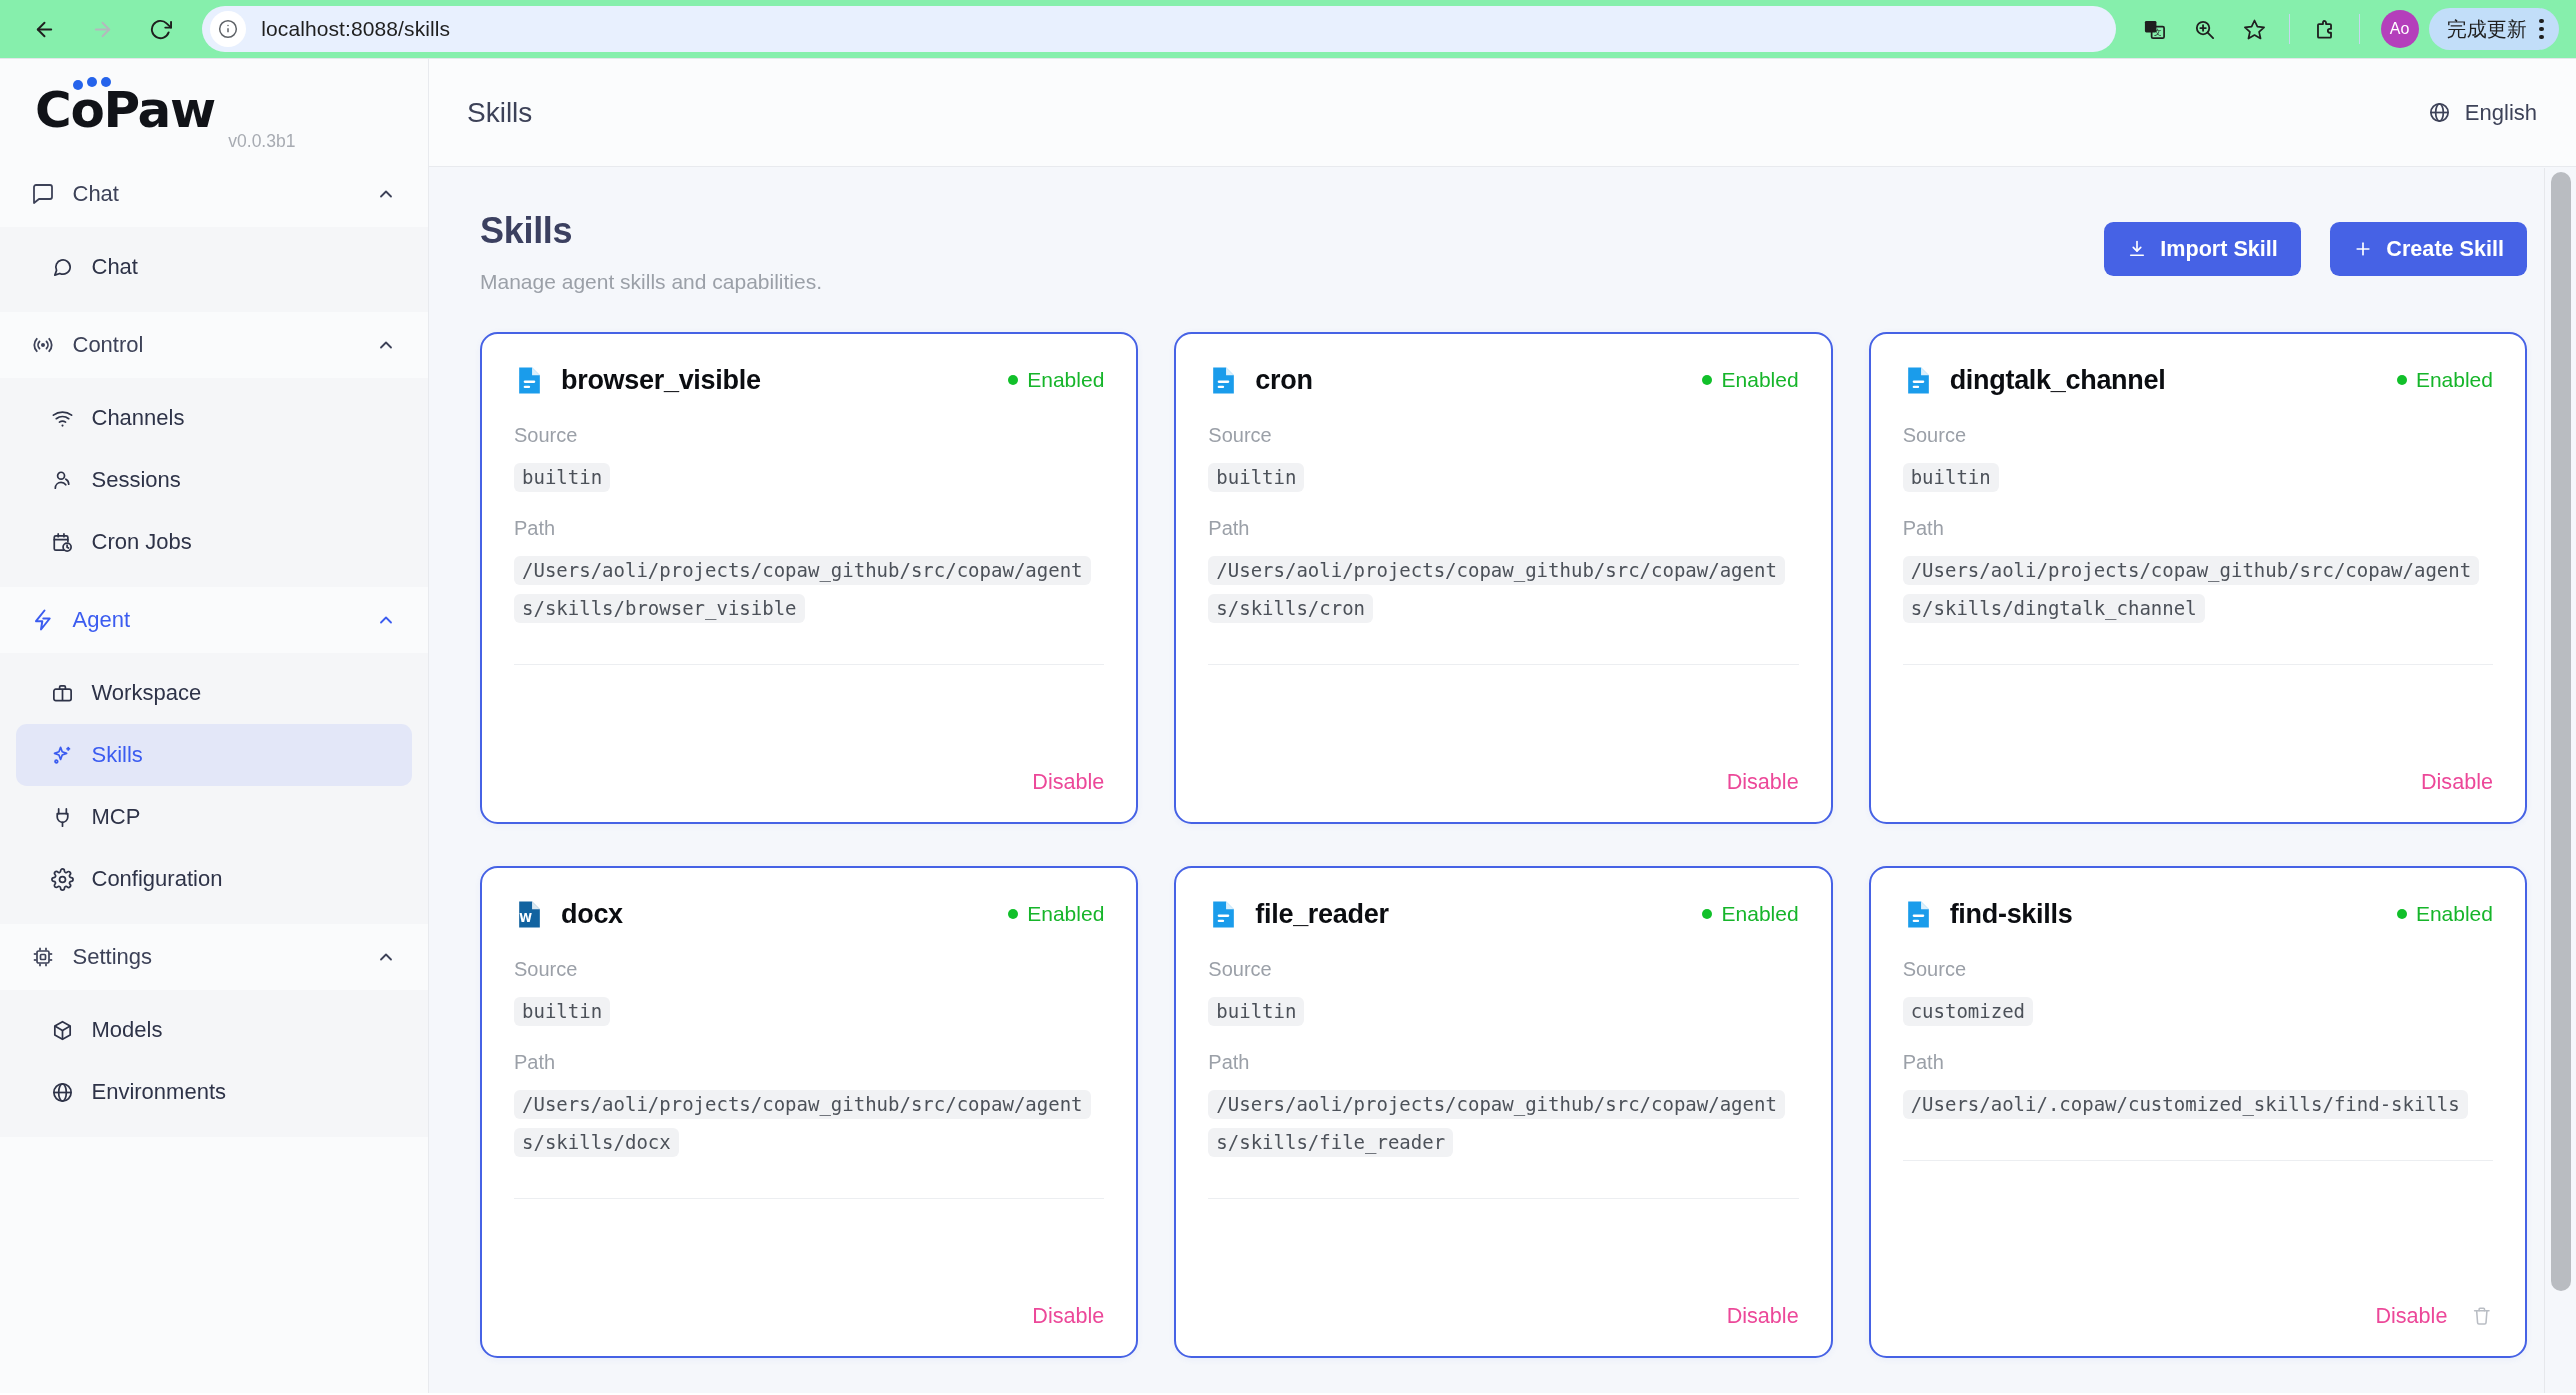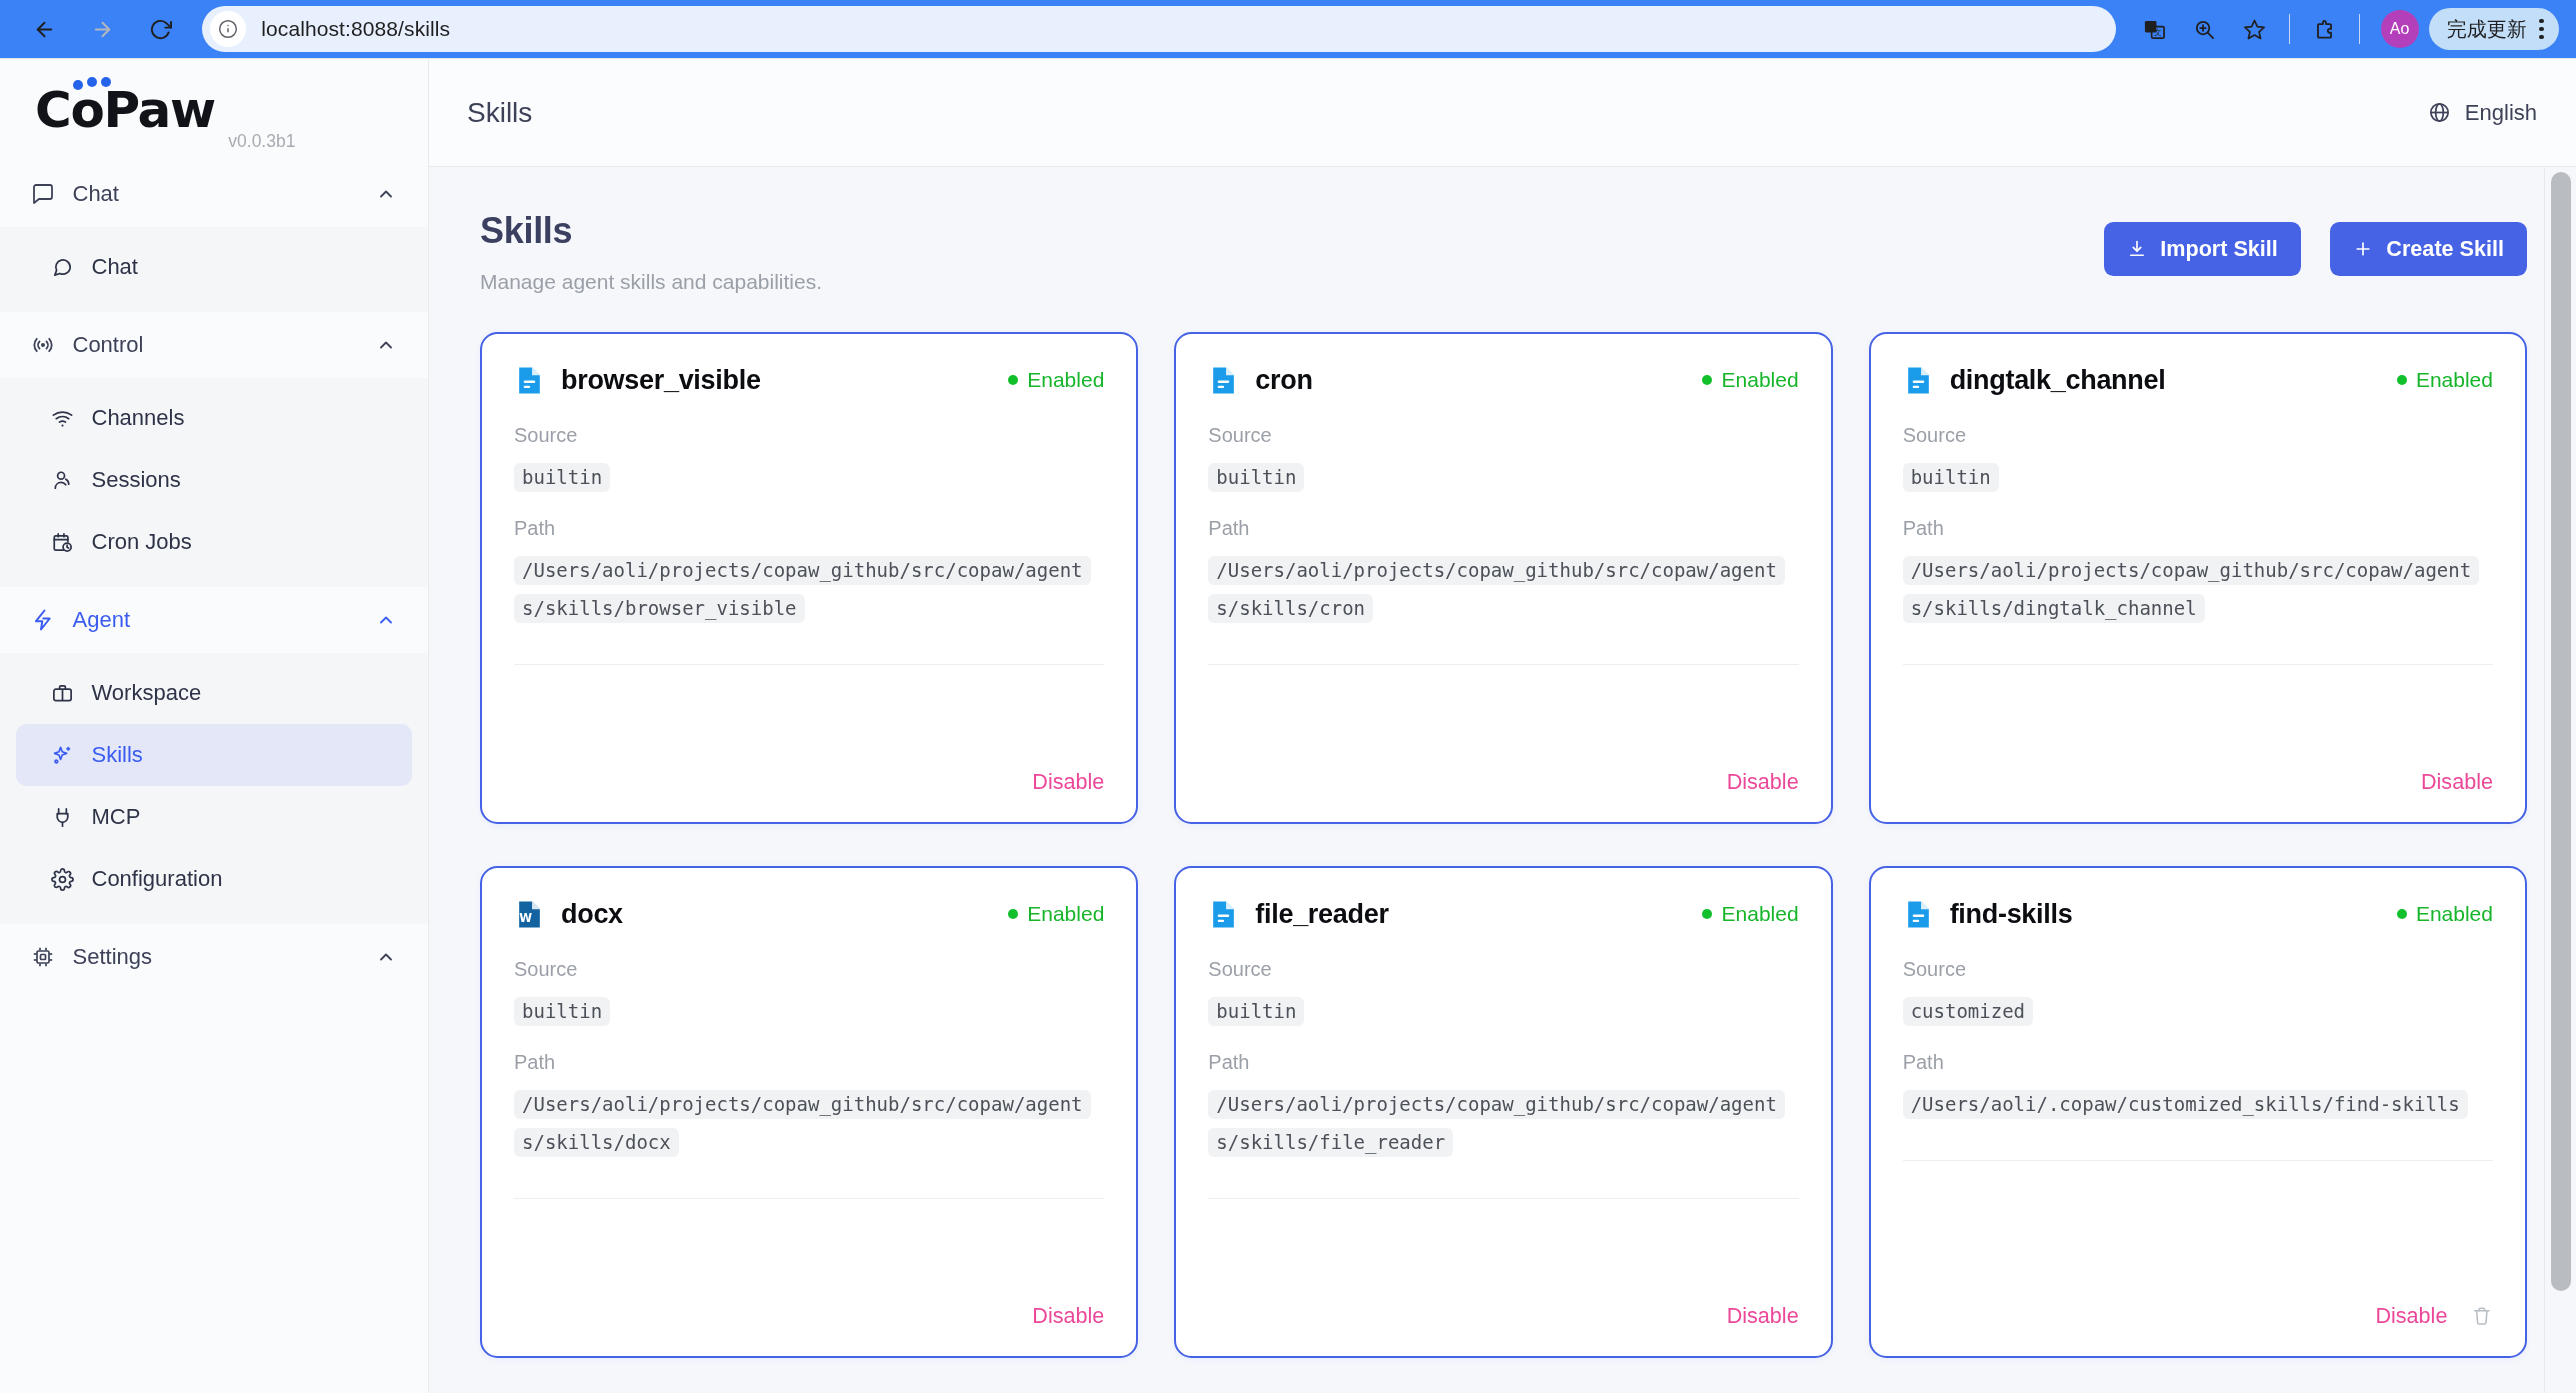--- a/index.html
+++ b/index.html
@@ -6,21 +6,21 @@
   html, body {
     width: 2576px; height: 1395px;
     font-family: "Liberation Sans", sans-serif;
     background: #ffffff;
     overflow: hidden;
   }
 
   
   .browser-bar {
     height: 59px; width: 100%;
-    background: #3b82f6;
+    background: #86efac;
     display: flex; align-items: center;
     padding: 0 17.5px;
     border-bottom: 1.3px solid #e4e6ea;
     text-align: center;
   }
   .nav-btns { display: flex; align-items: center; gap: 5.4px; }
   .nav-btn {
     width: 53px; height: 53px; border-radius: 50%;
     display: flex; align-items: center; justify-content: center;
     color: #1f1f1f;
@@ -449,20 +449,42 @@
             <line x1="18.4" y1="9" x2="21.2" y2="9"></line>
             <line x1="18.4" y1="15" x2="21.2" y2="15"></line>
           </svg>
       </span>
       <span class="ghead-label">Settings</span>
       <span class="icon">
         <svg width="20" height="20" viewBox="0 0 24 24" fill="none" stroke="currentColor" stroke-width="2.2" stroke-linecap="round" stroke-linejoin="round">
             <polyline points="18 15 12 9 6 15"></polyline>
           </svg>
       </span>
+    </div>
+    <div class="nav-sub">
+      <div class="nav-item">
+        <span class="icon">
+          <svg width="23" height="23" viewBox="0 0 24 24" fill="none" stroke="currentColor" stroke-width="1.8" stroke-linejoin="round">
+              <path d="M12 2.8l8 4.5v9.4l-8 4.5-8-4.5V7.3z"></path>
+              <polyline points="4 7.3 12 11.9 20 7.3"></polyline>
+              <line x1="12" y1="11.9" x2="12" y2="21.2"></line>
+            </svg>
+        </span>
+        <span class="ni-label">Models</span>
+      </div>
+      <div class="nav-item">
+        <span class="icon">
+          <svg width="23" height="23" viewBox="0 0 24 24" fill="none" stroke="currentColor" stroke-width="1.8">
+              <circle cx="12" cy="12" r="9"></circle>
+              <line x1="3" y1="12" x2="21" y2="12"></line>
+              <ellipse cx="12" cy="12" rx="4" ry="9"></ellipse>
+            </svg>
+        </span>
+        <span class="ni-label">Environments</span>
+      </div>
     </div>
   </aside>
 
   <main class="main">
     <div class="topbar">
       <span class="topbar-title">Skills</span>
       <div class="lang">
         <span class="icon">
           <svg width="23" height="23" viewBox="0 0 24 24" fill="none" stroke="currentColor" stroke-width="1.8">
               <circle cx="12" cy="12" r="9"></circle>

